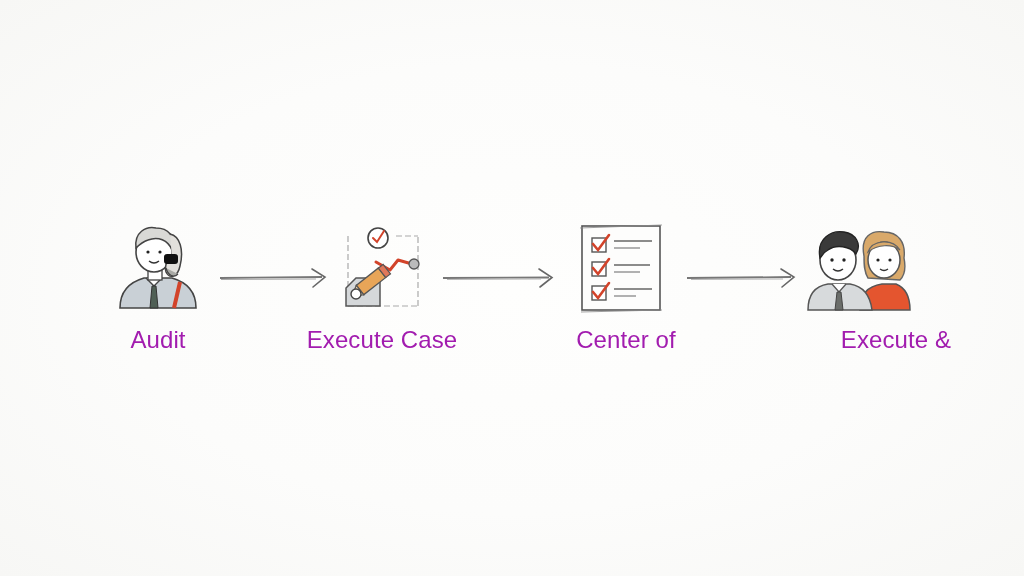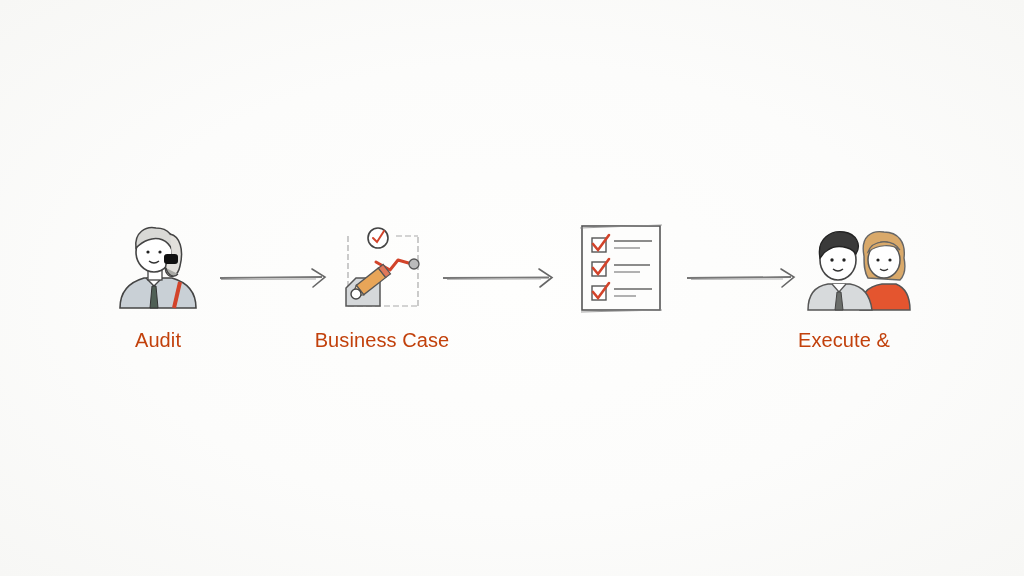--- a/index.html
+++ b/index.html
@@ -17,22 +17,22 @@
   .vignette {
     position: absolute;
     inset: 0;
     background: radial-gradient(ellipse at center, #fefefd 0%, #fcfcfb 55%, #f7f7f5 100%);
   }
   .icon {
     position: absolute;
   }
   .label {
     position: absolute;
-    color: #c2410c;
-    font-size: 20px;
+    color: #a21caf;
+    font-size: 24px;
     line-height: 28px;
     font-weight: 400;
     letter-spacing: 0.1px;
     white-space: nowrap;
     transform: translateX(-50%);
   }
   .label span { display: block; }
   .arrow {
     position: absolute;
   }
@@ -93,21 +93,21 @@
     <circle cx="72" cy="42" r="5" fill="#bbb" stroke="#555" stroke-width="1.3"></circle>
 
     <g transform="translate(18,68) rotate(-38)">
       <rect x="0" y="-6" width="28" height="12" fill="#e8a558" stroke="#555" stroke-width="1.3"></rect>
       <rect x="28" y="-6" width="6" height="12" fill="#e0785a" stroke="#555" stroke-width="1.2"></rect>
       <path d="M0 -6 L-10 0 L0 6 Z" fill="#f4d9b0" stroke="#555" stroke-width="1.2"></path>
     </g>
     <circle cx="14" cy="72" r="5" fill="#fff" stroke="#444" stroke-width="1.4"></circle>
   </svg>
   <div class="label" style="left:382px; top:326px;">
-    <span>Business Case</span>
+    <span>Execute Case</span>
   </div>
 </div>
 
 <svg class="arrow" style="left:441px; top:266px;" width="116" height="24" viewBox="0 0 116 24">
   <path d="M2 12 L108 11.5" stroke="#777" stroke-width="1.8" fill="none"></path>
   <path d="M6 13.5 L100 13" stroke="#b0b0b0" stroke-width="0.9" fill="none"></path>
   <path d="M98 3 L111 11.5 L99 21" stroke="#666" stroke-width="1.6" fill="none" stroke-linecap="round"></path>
 </svg>
 
 <div>
@@ -125,20 +125,21 @@
     <path d="M17 46 L22 52 L33 37" stroke="#d2432a" stroke-width="2.6" fill="none" stroke-linecap="round"></path>
     <path d="M38 43 L74 43" stroke="#666" stroke-width="1.6"></path>
     <path d="M38 50 L64 50" stroke="#888" stroke-width="1.3"></path>
 
     <rect x="16" y="64" width="14" height="14" fill="#fff" stroke="#555" stroke-width="1.4"></rect>
     <path d="M17 70 L22 76 L33 61" stroke="#d2432a" stroke-width="2.6" fill="none" stroke-linecap="round"></path>
     <path d="M38 67 L76 67" stroke="#666" stroke-width="1.6"></path>
     <path d="M38 74 L60 74" stroke="#888" stroke-width="1.3"></path>
   </svg>
   <div class="label" style="left:626px; top:326px;">
+    <span>Center of</span>
   </div>
 </div>
 
 <svg class="arrow" style="left:685px; top:266px;" width="114" height="24" viewBox="0 0 114 24">
   <path d="M2 12 L106 11" stroke="#777" stroke-width="1.8" fill="none"></path>
   <path d="M6 13.5 L98 13" stroke="#b0b0b0" stroke-width="0.9" fill="none"></path>
   <path d="M96 3 L109 11 L97 21" stroke="#666" stroke-width="1.6" fill="none" stroke-linecap="round"></path>
 </svg>
 
 <div>
@@ -158,16 +159,16 @@
     <path d="M26 56 L33 64 L40 56" fill="#fff" stroke="#555" stroke-width="1.3"></path>
     <path d="M31 64 L35 64 L37 82 L29 82 Z" fill="#6a6d6a" stroke="#444" stroke-width="1"></path>
 
     <ellipse cx="32" cy="32" rx="18" ry="20" fill="#fff" stroke="#444" stroke-width="1.6"></ellipse>
 
     <path d="M14 30 C10 10 26 2 38 4 C50 6 56 16 50 26 C44 18 30 16 22 22 C18 24 16 28 14 30 Z" fill="#3a3a3a" stroke="#222" stroke-width="1.3"></path>
     <circle cx="26" cy="32" r="1.7" fill="#222"></circle>
     <circle cx="38" cy="32" r="1.7" fill="#222"></circle>
     <path d="M27 41 Q32 45 37 41" fill="none" stroke="#333" stroke-width="1.4"></path>
   </svg>
-  <div class="label" style="left:844px; top:326px;">
+  <div class="label" style="left:896px; top:326px;">
     <span>Execute &amp;</span>
   </div>
 </div>
 
 </body></html>

